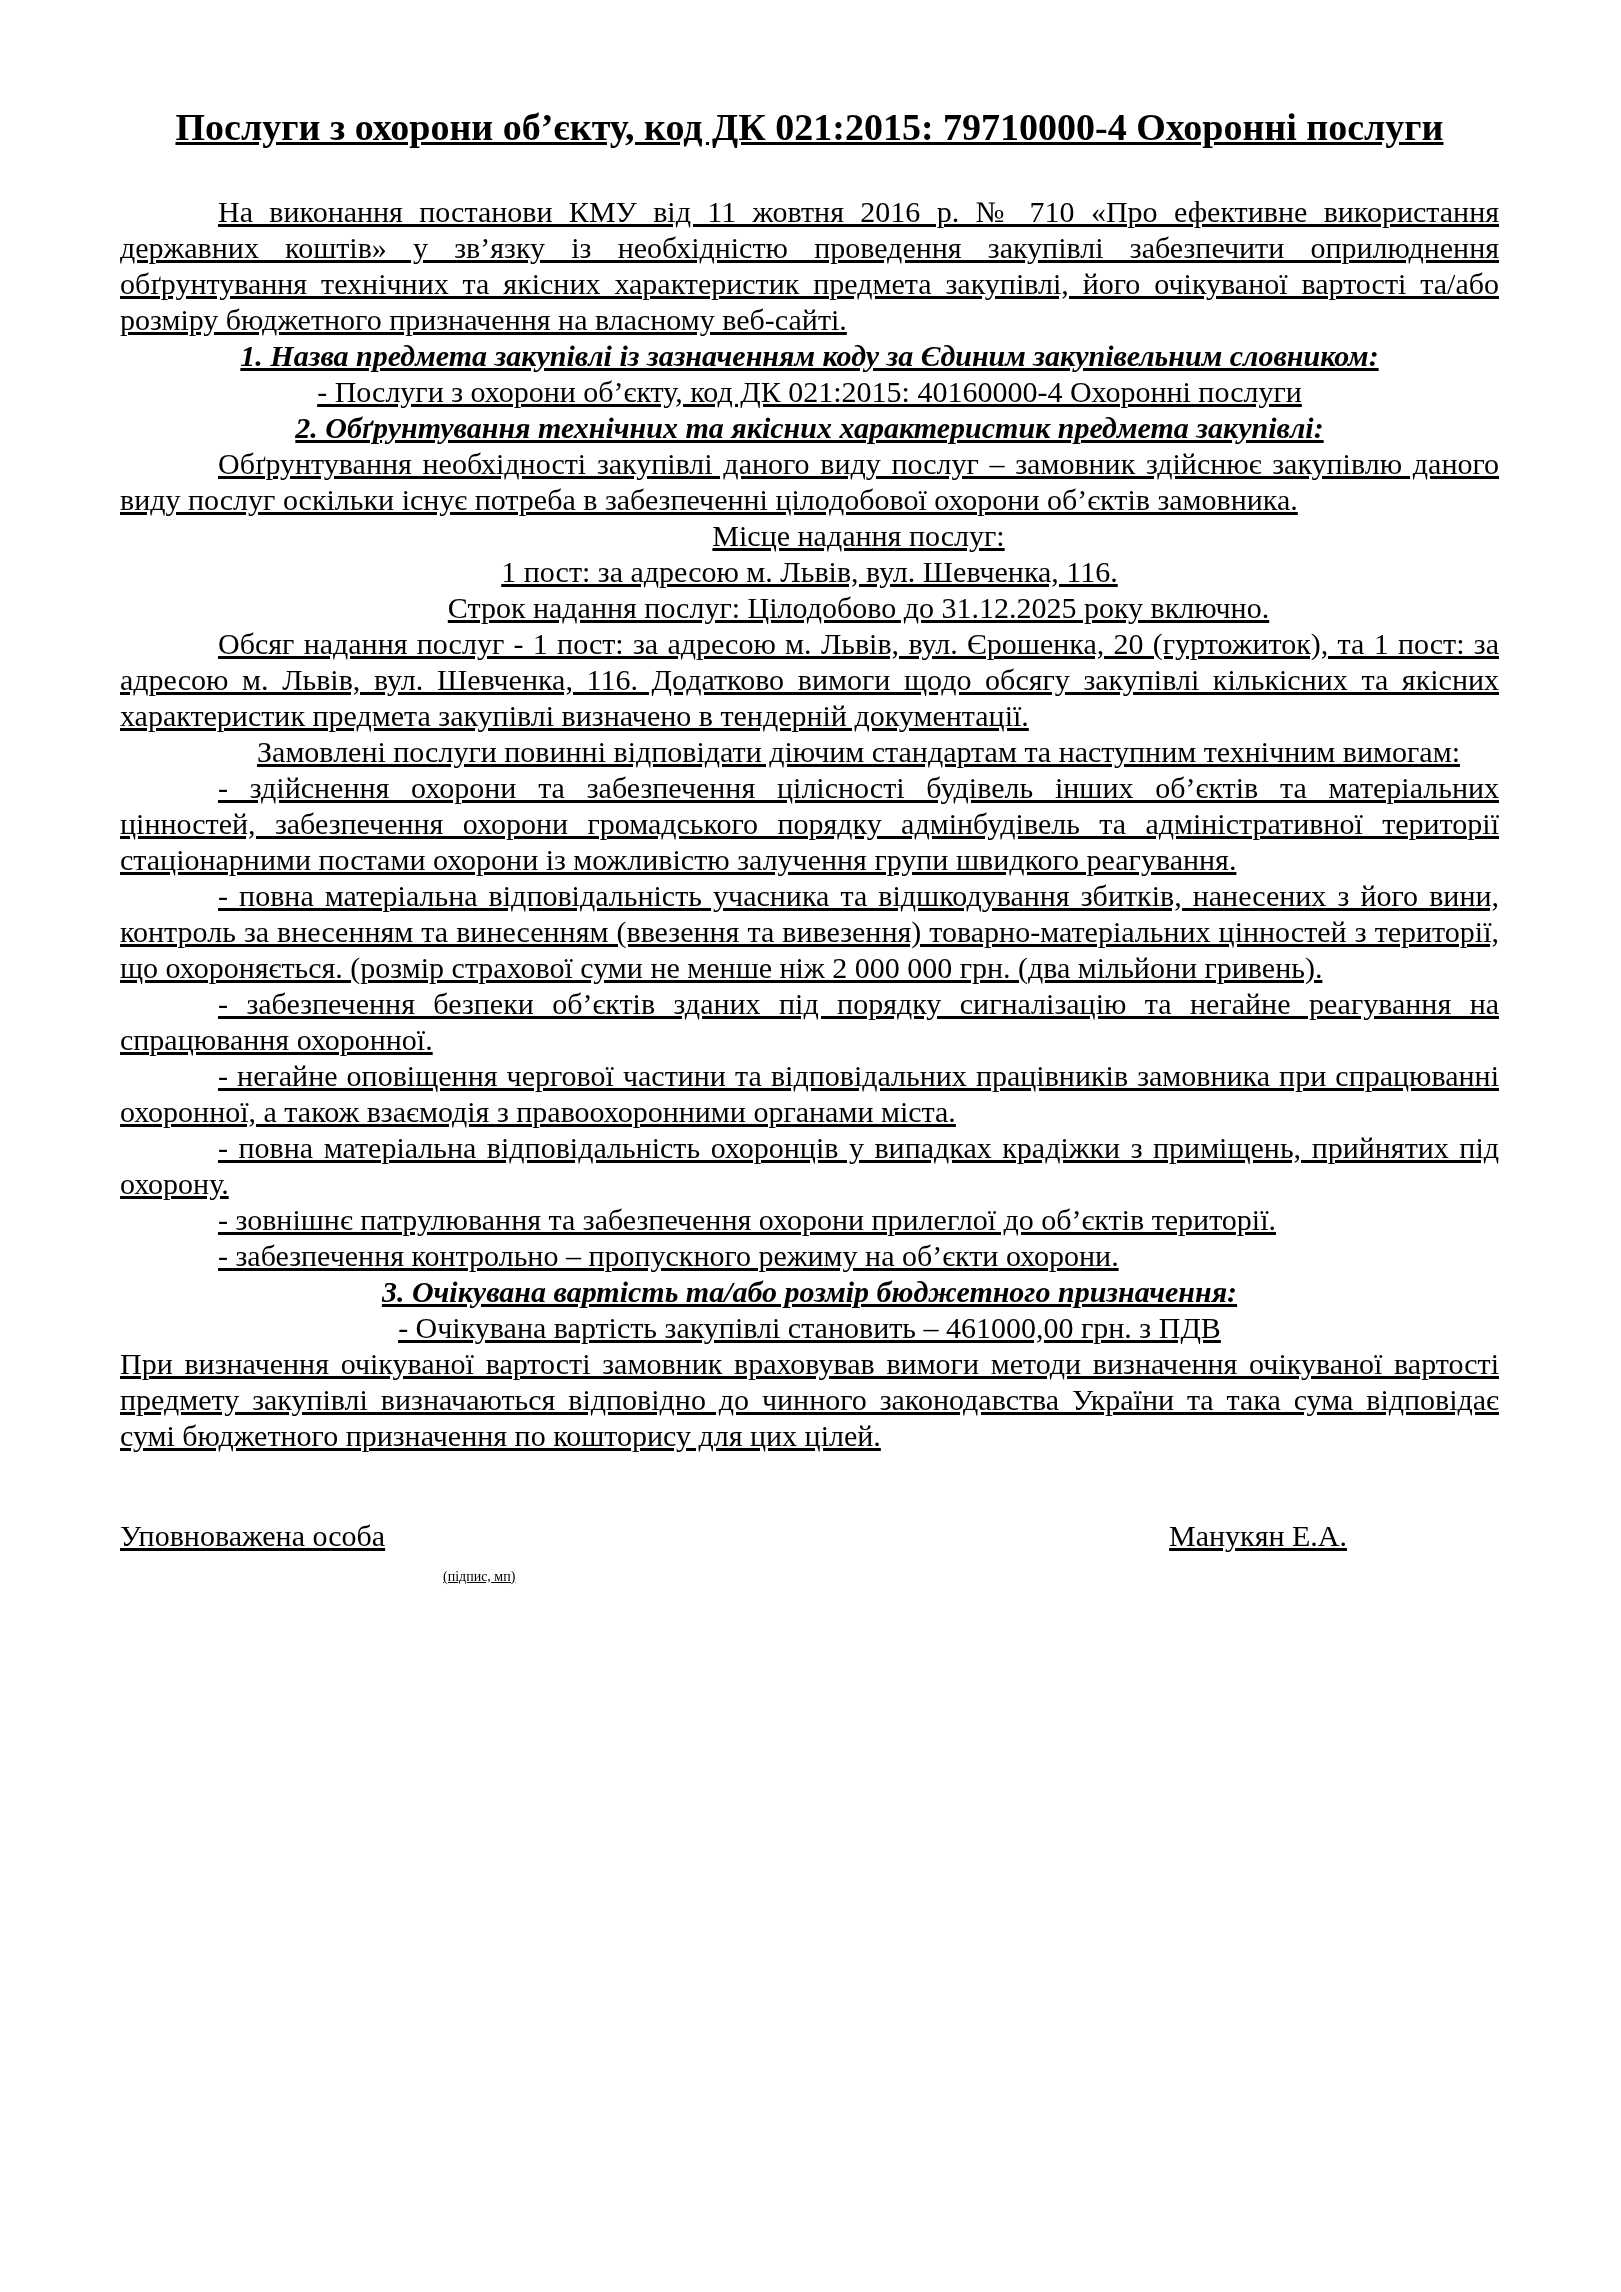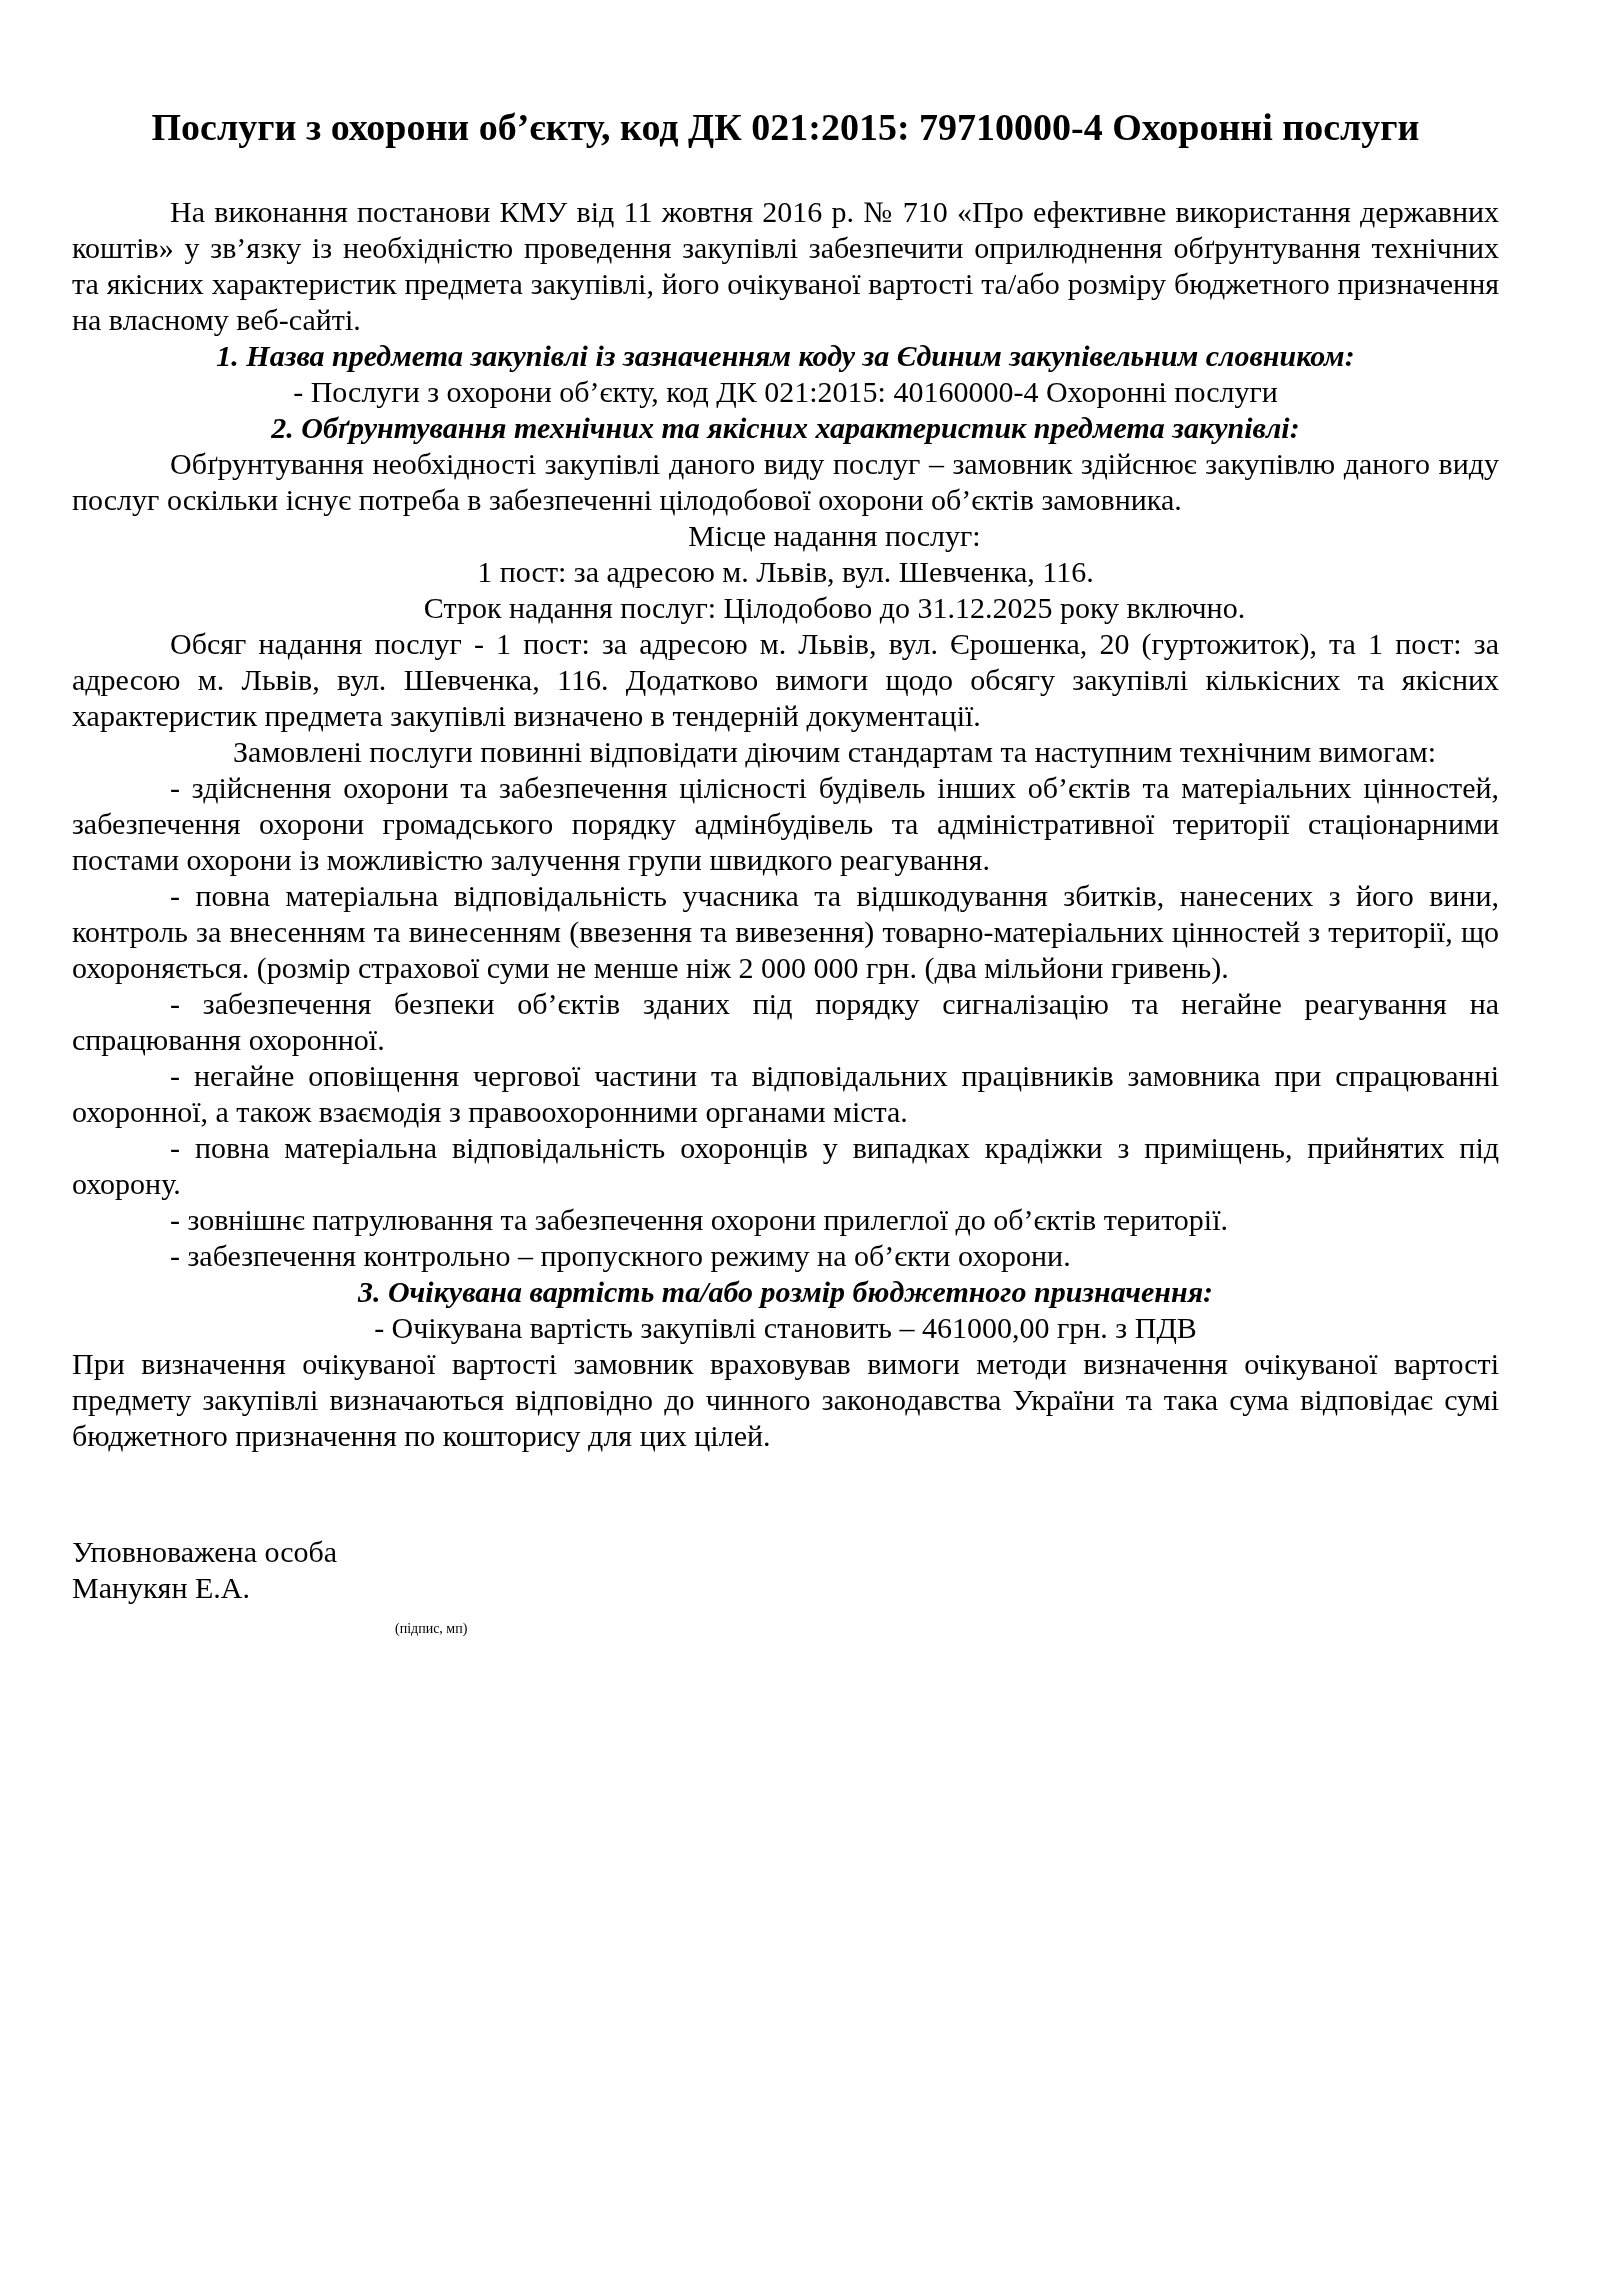--- a/index.html
+++ b/index.html
@@ -10,22 +10,23 @@
   body {
     width: 1621px;
     height: 2293px;
     font-family: "Liberation Serif", "DejaVu Serif", serif;
     color: #000000;
   }
   .page {
     box-sizing: border-box;
     width: 1621px;
     height: 2293px;
-    padding: 104px 122px 0 72px;
+    padding: 104px 122px 0 120px;
     background: #ffffff;
+    text-decoration: underline;
   }
   .doc-title {
     font-size: 38px;
     line-height: 47px;
     font-weight: bold;
     text-align: center;
     margin: 0 0 43px 0;
   }
   p, .line {
     margin: 0;
@@ -33,22 +34,21 @@
     line-height: 36px;
     text-align: center;
   }
   .just { text-align: justify; }
   .indent { text-indent: 98px; }
   .bi { font-weight: bold; font-style: italic; }
   .sig-row {
     display: flex;
     justify-content: space-between;
     align-items: baseline;
-    margin-top: 80px;
-    flex-direction: column;
+    margin-top: 64px;
   }
   .sig-name { margin-right: 152px; }
   .sig-note {
     font-size: 14px;
     line-height: 25.5px;
     margin-top: 9.8px;
     margin-left: 323px;
   }
 </style>
 </head>

